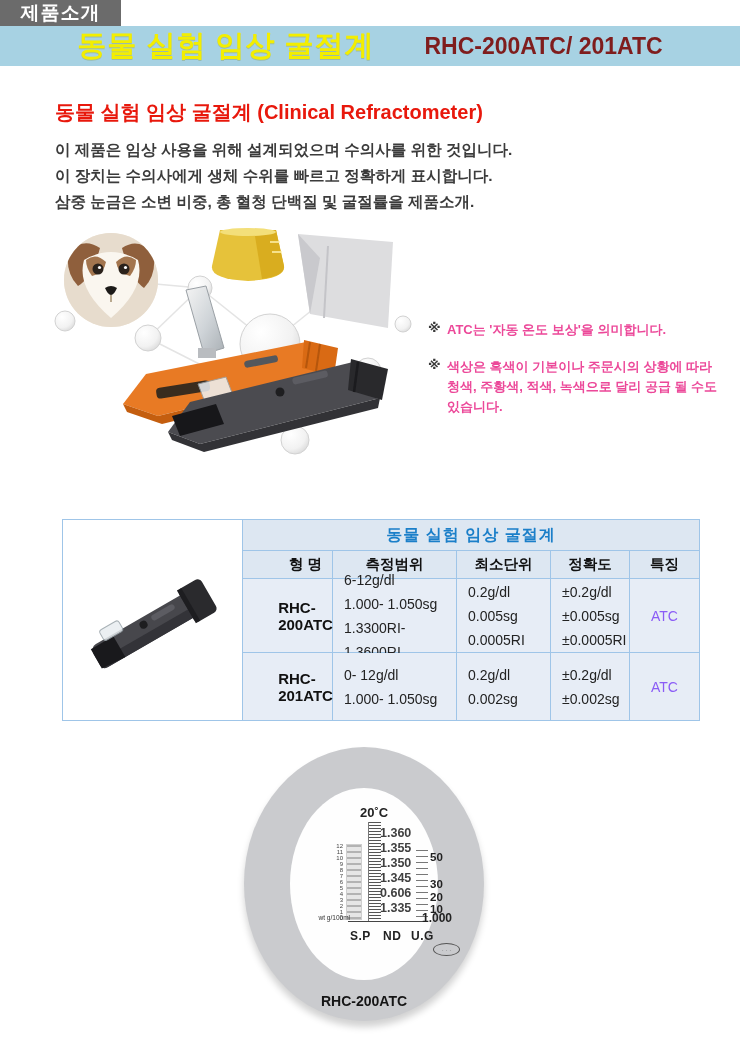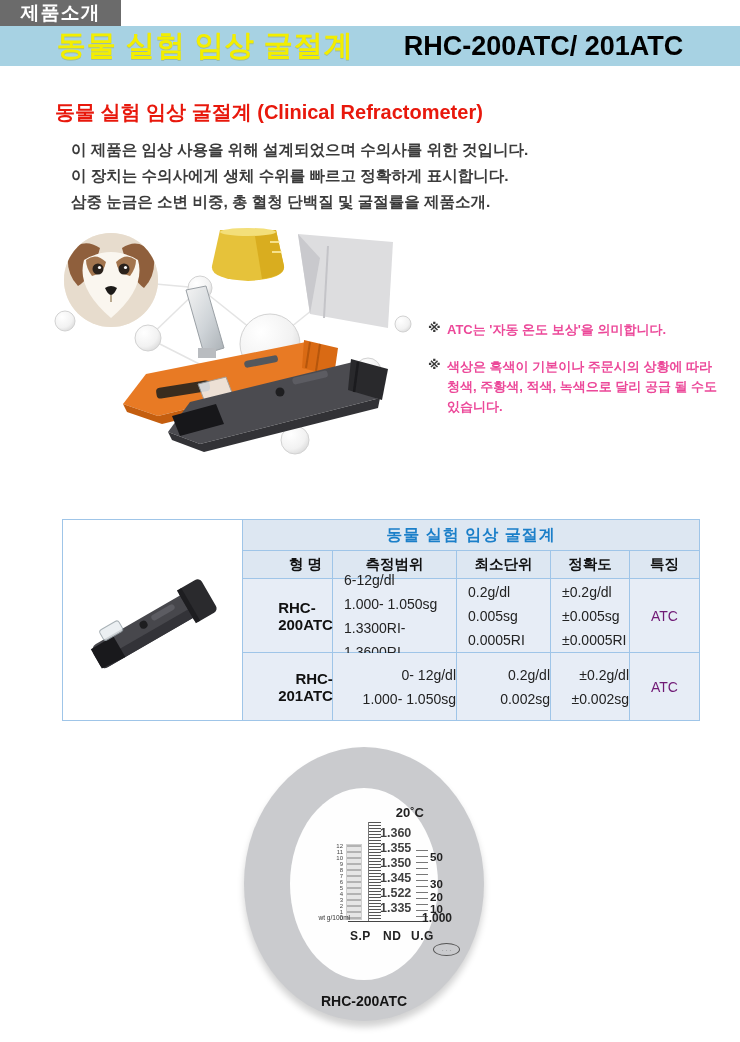--- a/index.html
+++ b/index.html
@@ -7,27 +7,27 @@
   body { font-family:"Liberation Sans","DejaVu Sans",sans-serif; }
   .page { position:relative; width:740px; height:1042px; background:#fff; overflow:hidden; }
 
   
   .header { display:flex; height:47px;flex-direction:column; }
   .header-tab { width:121px; background:#6b6b6b; color:#fff; font-size:19px; font-weight:bold;
                 display:flex; align-items:center; justify-content:center; letter-spacing:1px; }
   .header-main { flex:1; background:#a7d2e3; display:flex; align-items:center; justify-content:center; gap:10px; }
   .header-title { color:#f3ee00; font-size:29px; font-weight:bold; letter-spacing:1px;
                   text-shadow:0 1px 0 rgba(120,120,0,.25); }
-  .header-models { color:#000000; font-size:27px; font-weight:bold;margin-left:40px; }
+  .header-models { color:#7f1d1d; font-size:23px; font-weight:bold;margin-left:40px; }
   .header-stripe { height:8px; background:#f7a600; margin-top:3px; }
 
   
   .intro { position:absolute; left:55px; top:99px; width:620px; }
   .intro-heading { color:#e8180c; font-size:20px; font-weight:bold; margin-bottom:11px; }
-  .intro-line { font-size:15.5px; line-height:26px; color:#3b3b3b; font-weight:600;margin-left:16px; }
+  .intro-line { font-size:15.5px; line-height:26px; color:#3b3b3b; font-weight:600; }
 
   
   .collage { position:absolute; left:48px; top:226px; width:375px; height:236px; }
 
   
   .notes { position:absolute; left:428px; top:320px; width:300px; }
   .note { display:flex; margin-bottom:17px; }
   .note-marker { width:19px; font-size:13px; color:#3a3a3a; font-weight:600; flex:none; }
   .note-lines { font-size:13px; line-height:20px; color:#ec4899; font-weight:600; }
 
@@ -39,32 +39,32 @@
   .spec-right { flex:1; display:flex; flex-direction:column; }
   .spec-title { height:31px; background:#dde7f2; border-bottom:1px solid #9fc5e8;
                 color:#1b7fc9; font-size:16px; font-weight:bold;
                 display:flex; align-items:center; justify-content:center; letter-spacing:1px; }
   .spec-cols { display:flex; height:28px; background:#dde7f2; border-bottom:1px solid #9fc5e8; }
   .spec-cols .col { display:flex; align-items:center; justify-content:center;
                     font-size:14.5px; font-weight:bold; color:#111; border-right:1px solid #9fc5e8; }
   .c1 { width:90px;padding-left:36px; } .c2 { width:124px; } .c3 { width:94px; } .c4 { width:79px; } .c5 { flex:1; border-right:none !important; }
   .spec-row { display:flex; border-bottom:1px solid #9fc5e8; background:#e7edf6; }
   .spec-row:last-child { border-bottom:none; }
-  .r1 { height:74px; } .r2 { height:67px;text-align:right; }
+  .r1 { height:74px; } .r2 { height:67px; }
   .spec-row .cell { border-right:1px solid #9fc5e8; display:flex; flex-direction:column; justify-content:center; }
   .cell.model { align-items:center; font-size:15px; font-weight:bold; color:#111; }
   .cell.data { padding-left:11px; font-size:14px; color:#222; line-height:24px; }
-  .cell.feat { align-items:center; font-size:14px; color:#701a75; }
+  .cell.feat { align-items:center; font-size:14px; color:#8b5cf6; }
 
   
   .reticle { position:absolute; left:244px; top:747px; width:240px; height:296px; }
   .ring { position:absolute; left:0; top:0; width:240px; height:274px; border-radius:50%;
           background:#cacbce; box-shadow:0 6px 7px rgba(0,0,0,.18); }
   .ring-inner { position:absolute; left:46px; top:41px; width:148px; height:192px; border-radius:50%; background:#fefefe; }
-  .ret-temp { position:absolute; left:116px; top:58px; width:64px; text-align:right;
+  .ret-temp { position:absolute; left:116px; top:58px; width:64px; text-align:left;
               font-size:13px; font-weight:bold; color:#222; }
   .nd-ruler { position:absolute; left:124px; top:75px; width:13px; height:99px;
               background:repeating-linear-gradient(to bottom,#555 0 1px,transparent 1px 3px);
               border-left:1px solid #777; }
   .nd-label { position:absolute; left:136px; width:40px; font-size:12.5px; font-weight:600; color:#404040; }
   .sp-nums { position:absolute; left:84px; top:96px; width:15px; height:77px;
              display:flex; flex-direction:column; justify-content:space-between; }
   .sp-num { font-size:6px; line-height:6px; color:#444; text-align:right; }
   .sp-band { position:absolute; left:102px; top:97px; width:16px; height:76px;
              background:repeating-linear-gradient(to bottom,#b3b3b3 0 2px,#e6e6e6 2px 6px);
@@ -284,21 +284,21 @@
     <div class="ring"></div>
     <div class="ring-inner"></div>
 
     <div class="ret-temp">20˚C</div>
 
     <div class="nd-ruler"></div>
     <span class="nd-label" style="top:79px">1.360</span>
     <span class="nd-label" style="top:94px">1.355</span>
     <span class="nd-label" style="top:109px">1.350</span>
     <span class="nd-label" style="top:124px">1.345</span>
-    <span class="nd-label" style="top:139px">1.522</span>
+    <span class="nd-label" style="top:139px">0.606</span>
     <span class="nd-label" style="top:154px">1.335</span>
 
     <div class="sp-nums">
       <span class="sp-num">12</span>
       <span class="sp-num">11</span>
       <span class="sp-num">10</span>
       <span class="sp-num">9</span>
       <span class="sp-num">8</span>
       <span class="sp-num">7</span>
       <span class="sp-num">6</span>

